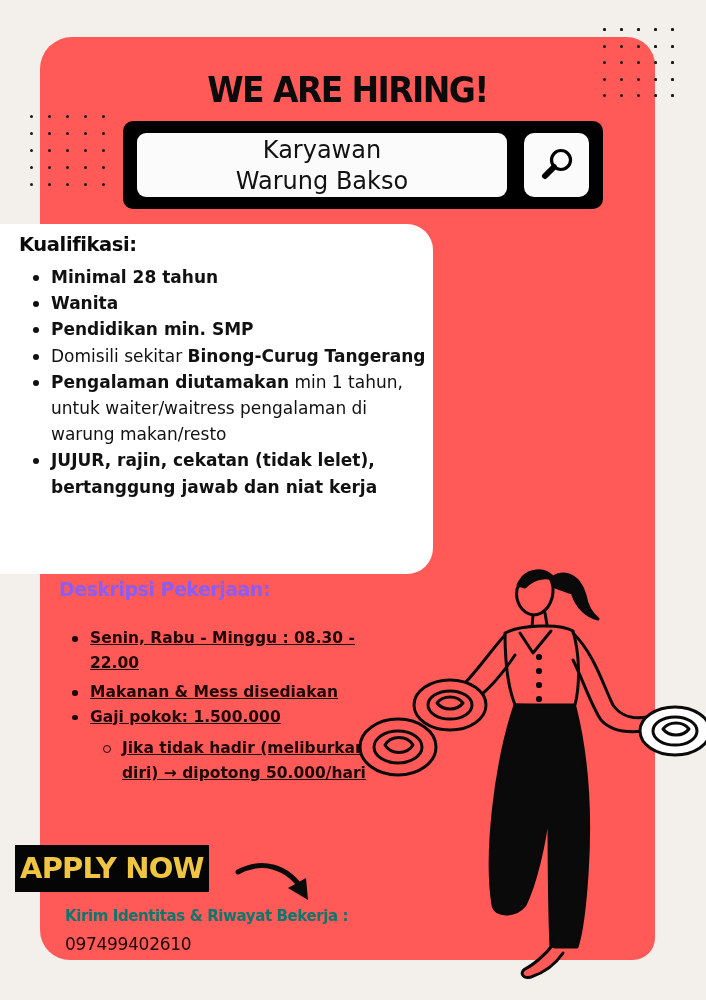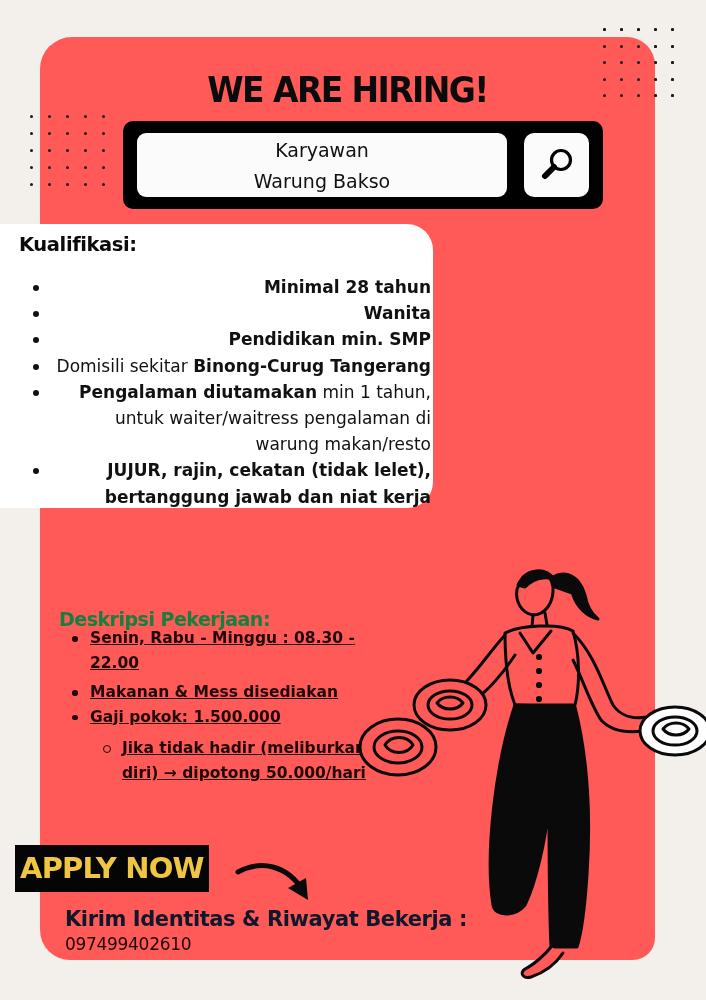--- a/index.html
+++ b/index.html
@@ -28,51 +28,51 @@
     transform: scaleY(1.05); z-index: 3;
   }
 
   .searchbar {
     position: absolute; left: 123px; top: 121px; width: 480px; height: 88px;
     background: #000; border-radius: 10px; z-index: 3;
   }
   .search-input {
     position: absolute; left: 14px; top: 12px; width: 370px; height: 64px;
     background: #fbfbfb; border-radius: 9px; text-align: center;
-    font-family: "DejaVu Sans", sans-serif; font-size: 19px; line-height: 31px;
+    font-family: "DejaVu Sans", sans-serif; font-size: 24px; line-height: 31px;
     color: #111; overflow: hidden; padding-top: 2px;
   }
   .search-input div { white-space: nowrap; }
   .search-btn {
     position: absolute; left: 401px; top: 12px; width: 65px; height: 64px;
     background: #fbfbfb; border-radius: 10px;
     display: flex; align-items: center; justify-content: center;
   }
 
   .qual-panel {
-    position: absolute; left: 0; top: 224px; width: 433px; height: 284px;
+    position: absolute; left: 0; top: 224px; width: 433px; height: 350px;
     background: #ffffff; border-radius: 0 26px 26px 0; z-index: 3;
   }
   .qual-title {
     position: absolute; left: 19px; top: 9px; font-weight: bold;
     font-size: 19.5px; letter-spacing: -0.4px; color: #0b0b0b;
   }
   .list { list-style: none; position: absolute; }
-  .qual-list { left: 31px; top: 50px; width: 400px; font-size: 17px; line-height: 26.2px; text-align: right; }
+  .qual-list { left: 31px; top: 40px; width: 400px; font-size: 17px; line-height: 26.2px; }
   .list li { position: relative; padding-left: 20px; }
   .list li::before {
     content: ""; position: absolute; left: 2px; top: 11px;
     width: 6px; height: 6px; border-radius: 50%; background: currentColor;
   }
   .b { font-weight: bold; }
   .n { font-weight: normal; }
 
   .desc-title {
-    position: absolute; left: 59px; top: 608px; font-weight: bold;
-    font-size: 19px; letter-spacing: -0.5px; color: #15803d; z-index: 3;
+    position: absolute; left: 59px; top: 578px; font-weight: bold;
+    font-size: 19px; letter-spacing: -0.5px; color: #8b5cf6; z-index: 3;
   }
   .desc-list { left: 70px; top: 626px; width: 300px; font-size: 15.5px; color: #1f0909; font-weight: bold; z-index: 3; text-decoration: underline; }
   .desc-list li { line-height: 24.5px; }
   .desc-list li::before { top: 10px; width: 5.5px; height: 5.5px; }
   .desc-list li.hl { color: #f6c24a; }
   .desc-list li.gap { margin-top: 5px; }
   .sub { list-style: none; margin-top: 7px; }
   .sub li { padding-left: 32px; line-height: 25px; }
   .sub li::before {
     left: 13px; top: 9px; width: 6px; height: 6px; background: transparent;
@@ -81,21 +81,21 @@
 
   .apply {
     position: absolute; left: 15px; top: 845px; width: 194px; height: 47px;
     background: #050505; color: #efc541; font-weight: bold;
     font-size: 29px; letter-spacing: -0.8px; line-height: 47px; padding-left: 5px;
     z-index: 3; white-space: nowrap;
   }
   .arrow { position: absolute; left: 232px; top: 858px; z-index: 3; }
   .send-label {
     position: absolute; left: 65px; top: 907px; font-weight: bold;
-    font-size: 21px; letter-spacing: -0.4px; color: #0f172a; z-index: 3; white-space: nowrap;
+    font-size: 15px; letter-spacing: -0.4px; color: #0f766e; z-index: 3; white-space: nowrap;
   }
   .phone {
     position: absolute; left: 65px; top: 934px; font-size: 17px;
     color: #1a0707; z-index: 3; letter-spacing: -0.3px;
   }
   .illus { position: absolute; left: 355px; top: 555px; z-index: 4; }
 </style>
 </head>
 <body>
 

